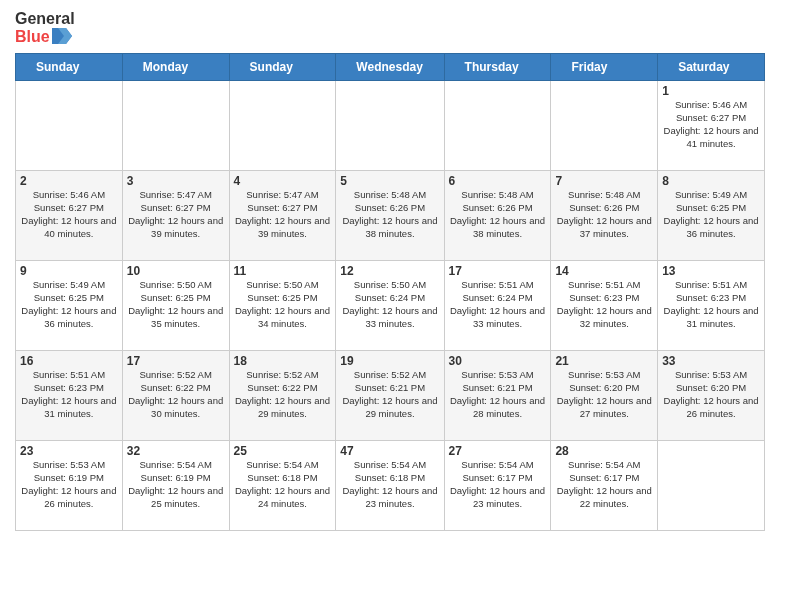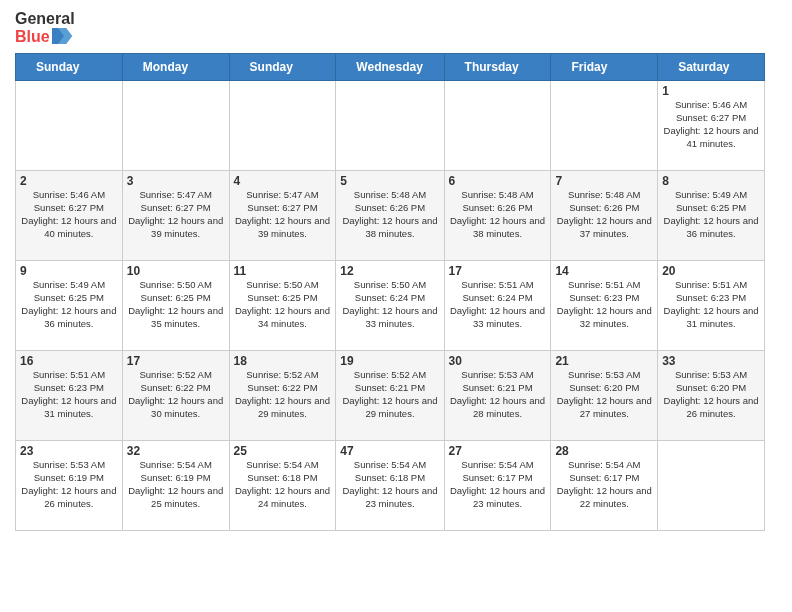--- a/index.html
+++ b/index.html
@@ -205,21 +205,21 @@
 Sunset: 6:24 PM
 Daylight: 12 hours and 33 minutes.</div>
           </td>
           <td>
             <span class="day-num">14</span>
             <div class="day-info" style="white-space: pre-line;">Sunrise: 5:51 AM
 Sunset: 6:23 PM
 Daylight: 12 hours and 32 minutes.</div>
           </td>
           <td>
-            <span class="day-num">20</span>
+            <span class="day-num">13</span>
             <div class="day-info" style="white-space: pre-line;">Sunrise: 5:51 AM
 Sunset: 6:23 PM
 Daylight: 12 hours and 31 minutes.</div>
           </td>
         </tr>
         <tr>
           <td>
             <span class="day-num">16</span>
             <div class="day-info" style="white-space: pre-line;">Sunrise: 5:51 AM
 Sunset: 6:23 PM

